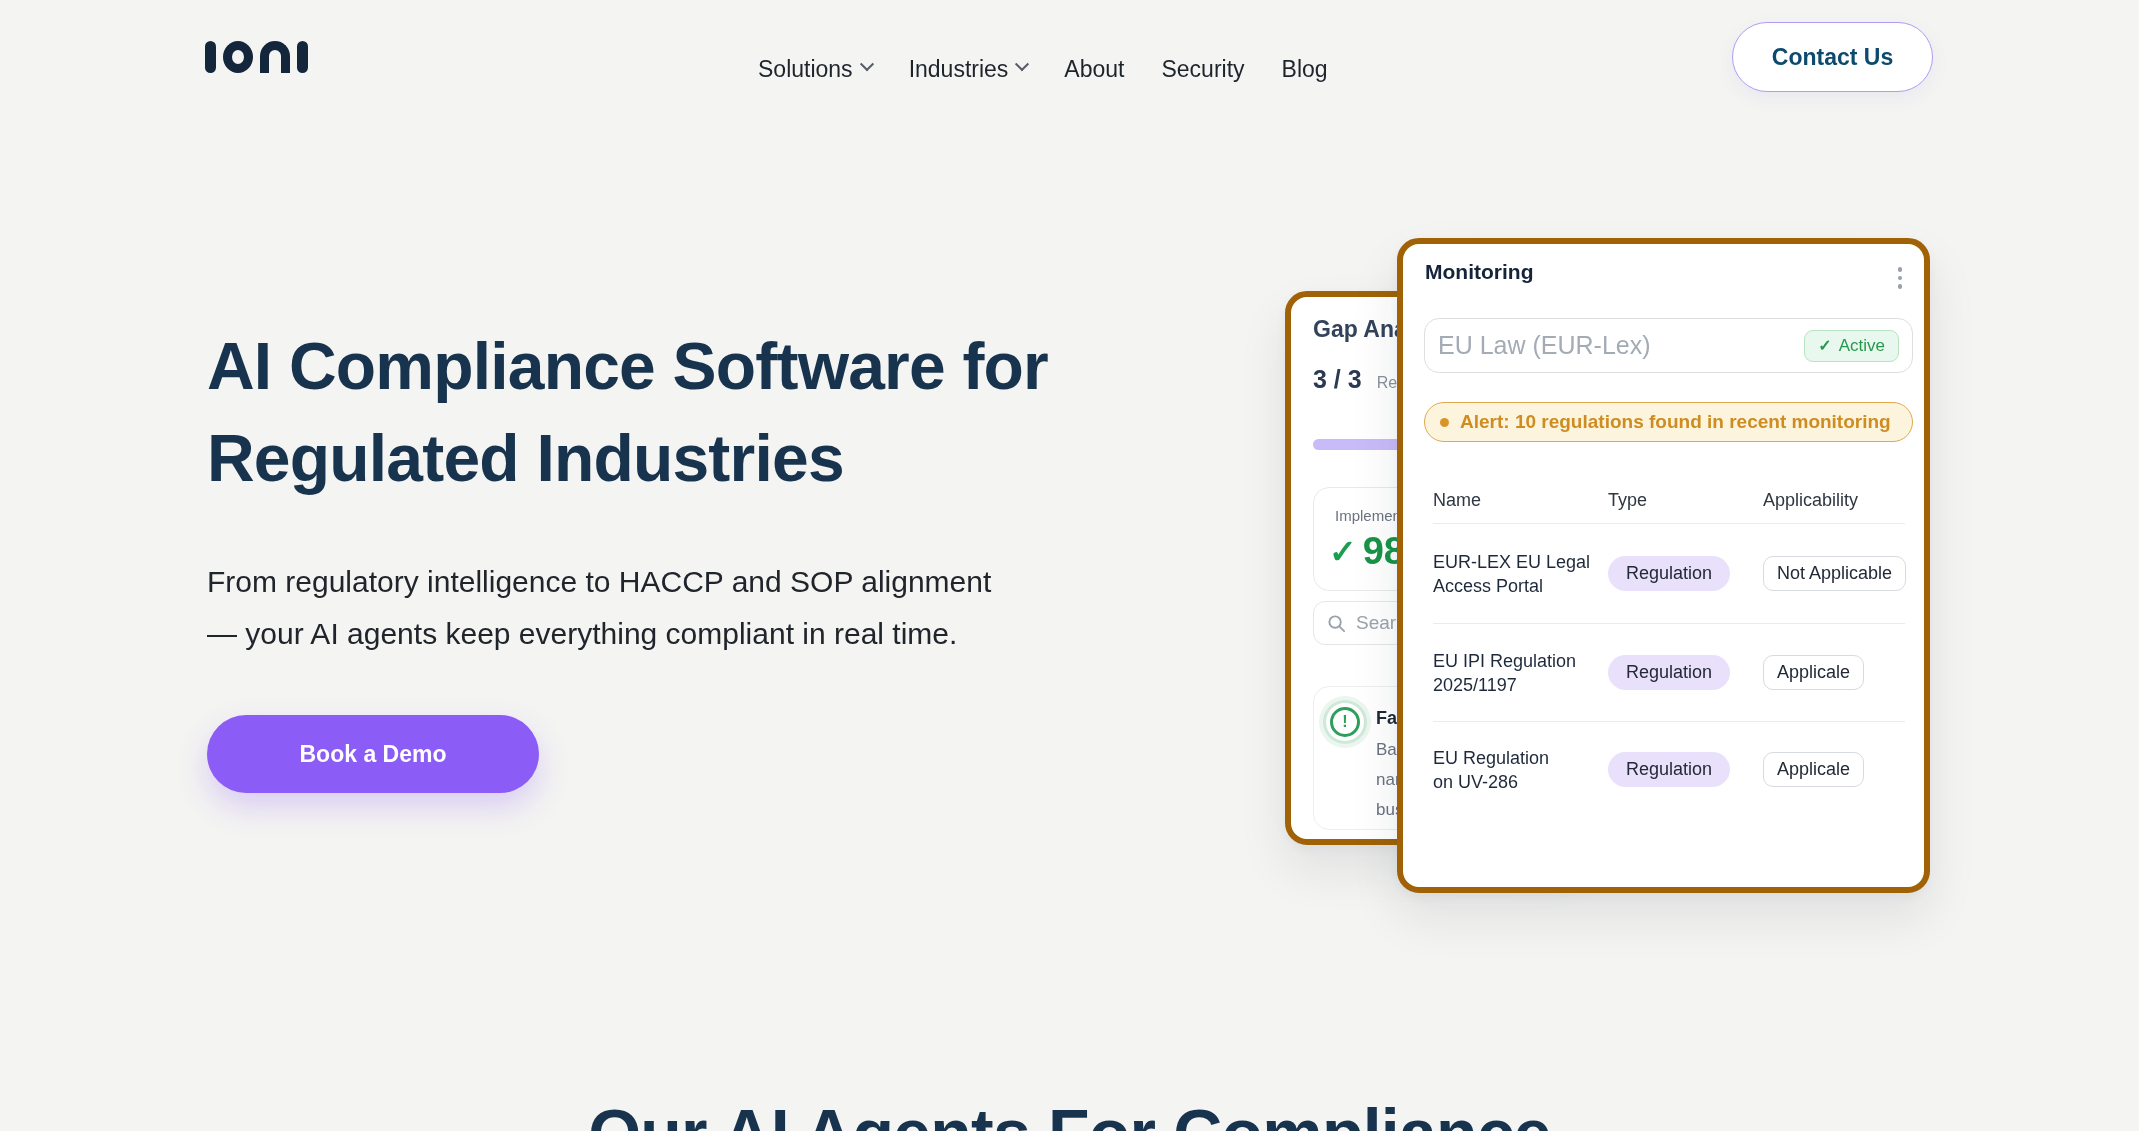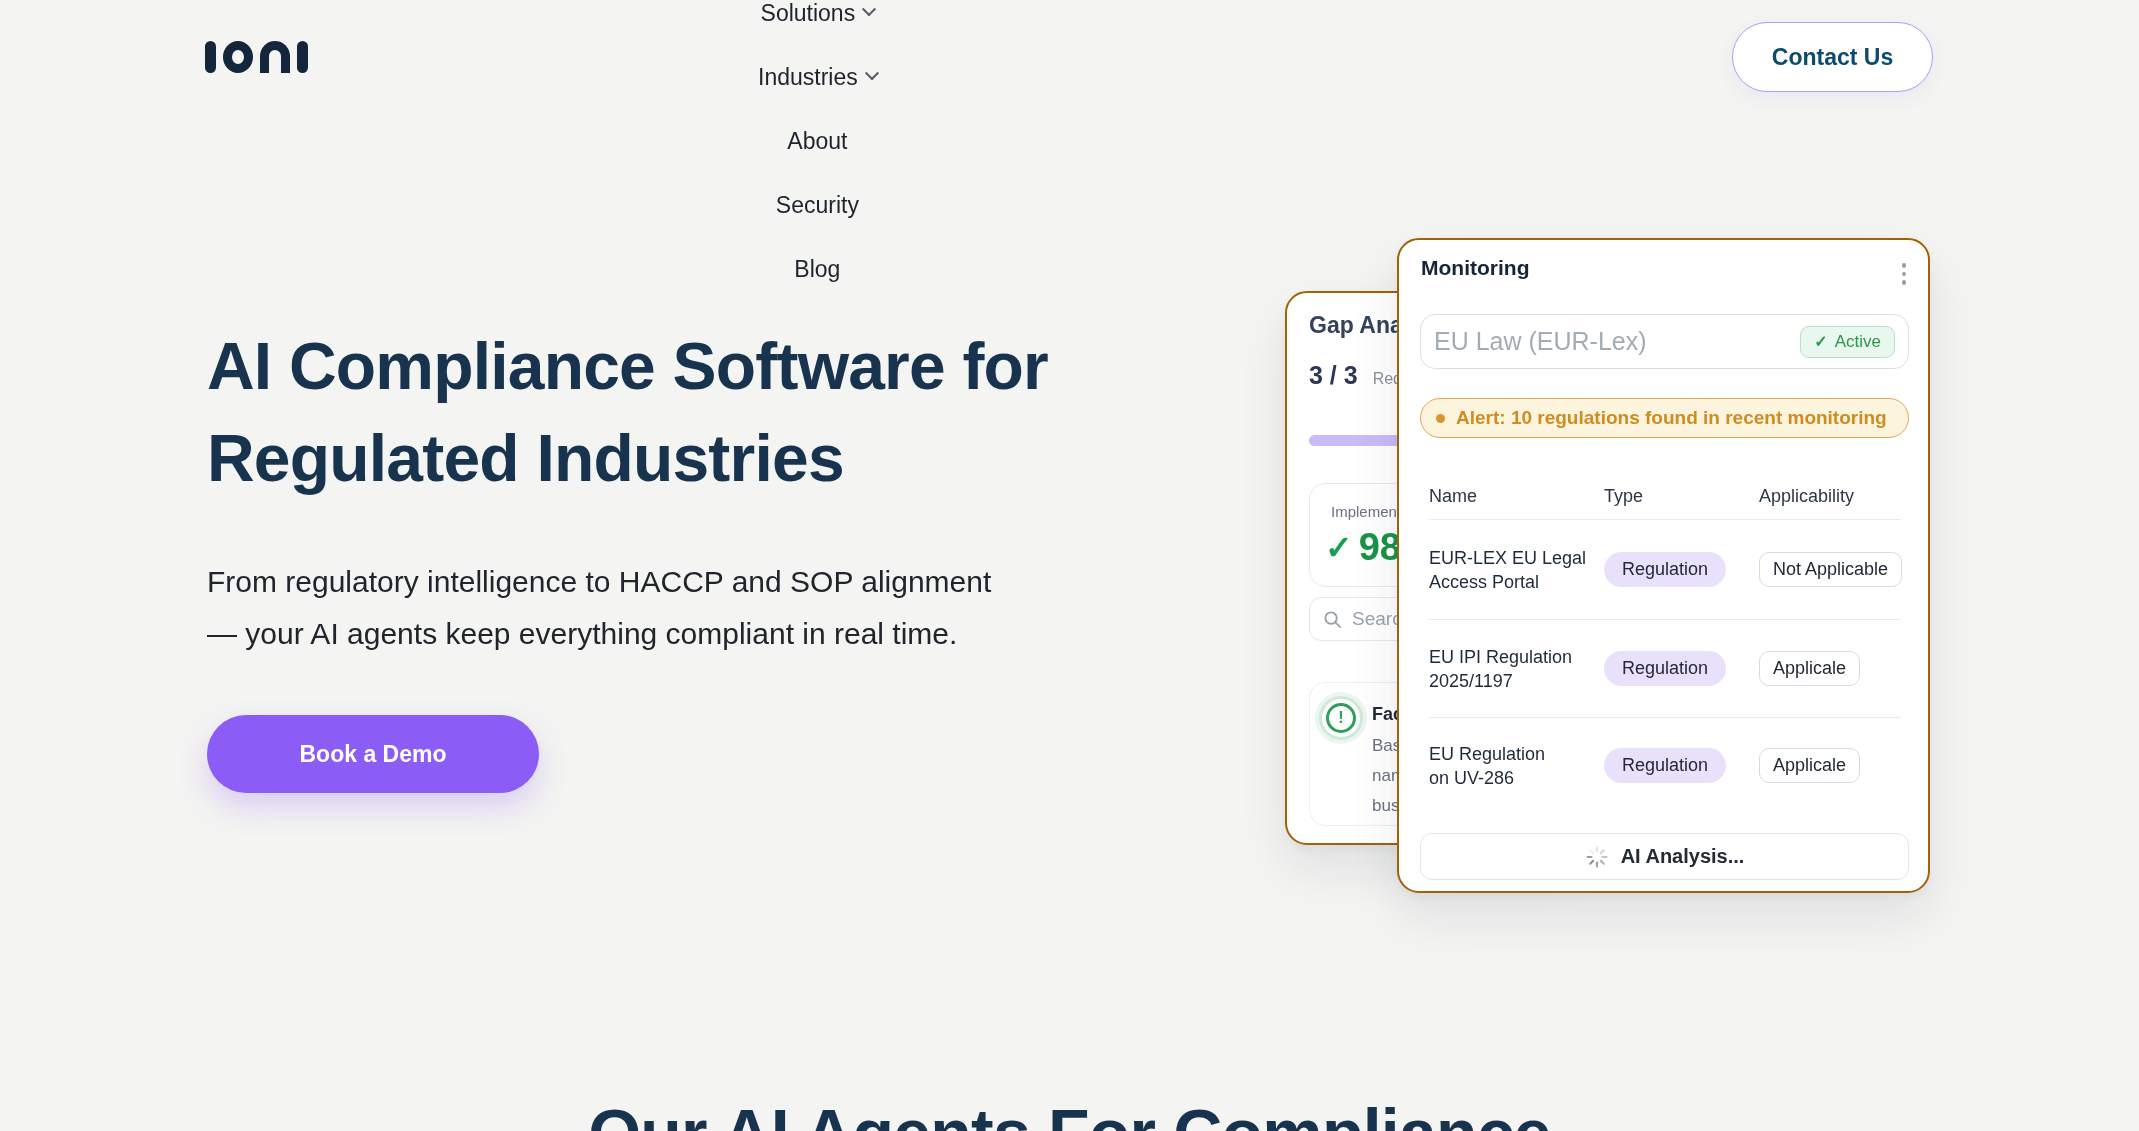--- a/index.html
+++ b/index.html
@@ -10,41 +10,41 @@
     font-family:"Liberation Sans", sans-serif; color:#20242b;
   }
   .abs { position:absolute; }
 
   
   .logo { left:205px; top:41px; height:32px; display:flex; align-items:flex-start; gap:7px; cursor:pointer; }
   .glyph-i { width:11px; height:32px; background:#14263c; border-radius:6px; }
   .glyph-o { width:30px; height:32px; border:9px solid #14263c; border-radius:50%; }
   .glyph-n { width:30px; height:32px; border:9px solid #14263c; border-bottom:none; border-radius:16px 16px 0 0; }
 
-  .main-nav { left:758px; top:0; height:114px; display:flex; align-items:center; gap:37px;flex-direction:column; }
+  .main-nav { left:758px; top:12px; height:114px; display:flex; align-items:center; gap:37px; }
   .nav-link { display:flex; align-items:center; gap:9px; font-size:23px; color:#1e242c; cursor:pointer; }
   .chev { width:10px; height:10px; border-right:2px solid #565d66; border-bottom:2px solid #565d66;
           transform:rotate(45deg) translate(-2px,-2px); margin-top:-4px; }
 
   .contact-btn { left:1732px; top:22px; width:201px; height:70px; background:#ffffff;
     border:1.5px solid #b29bf2; border-radius:36px; font-size:23px; font-weight:700; color:#0c4a6e;
     display:flex; align-items:center; justify-content:center; cursor:pointer;
     font-family:"Liberation Sans", sans-serif; box-shadow:0 6px 18px rgba(120,90,220,0.08); }
 
   
   .hero-title { left:207px; top:320px; font-size:66px; line-height:92px; font-weight:600;
     color:#17334e; letter-spacing:-0.8px; }
   .hero-sub { left:207px; top:556px; font-size:30px; line-height:52px; color:#20242b; }
   .cta-btn { left:207px; top:715px; width:332px; height:78px; background:#8b5cf6; border:none;
     border-radius:39px; color:#ffffff; font-size:23px; font-weight:700; cursor:pointer;
     display:flex; align-items:center; justify-content:center;
     font-family:"Liberation Sans", sans-serif; box-shadow:0 14px 30px rgba(139,92,246,0.25); }
 
   
-  .card { background:#ffffff; border:2px solid #a16207; border-radius:22px;
+  .card { background:#ffffff; border:6px solid #a16207; border-radius:22px;
     box-shadow:0 24px 50px rgba(23,32,51,0.09), 0 4px 12px rgba(23,32,51,0.04);text-decoration:underline; }
 
   
   .gap-card { left:1285px; top:291px; width:300px; height:554px; z-index:1; overflow:hidden; }
   .gap-title { left:22px; top:19px; font-size:23px; font-weight:700; color:#33435c; white-space:nowrap; }
   .gap-score { left:22px; top:68px; display:flex; align-items:baseline; gap:15px; white-space:nowrap; }
   .gap-score-value { font-size:25px; font-weight:700; color:#2b3952; }
   .gap-score-label { font-size:16px; color:#8a919c; }
   .gap-progress { left:22px; top:142px; width:240px; height:11px; border-radius:6px; background:#c9bbf8; }
   .impl-box { left:22px; top:190px; width:250px; height:104px; border:1px solid #e7e9ec; border-radius:16px; background:#fff; }
@@ -229,32 +229,17 @@
 
     <div class="abs mon-grid mon-row row-3">
       <div class="row-name">
         <span>EU Regulation</span><br>
         <span>on UV-286</span>
       </div>
       <span class="type-pill">Regulation</span>
       <span class="app-pill">Applicale</span>
     </div>
 
-    <button class="abs ai-btn">
-      <svg width="24" height="24" viewBox="0 0 24 24">
-        <g stroke="#8d959f" stroke-width="2.2" stroke-linecap="round">
-          <line x1="12" y1="2.5" x2="12" y2="6.5" opacity="0.25"></line>
-          <line x1="18.7" y1="5.3" x2="15.9" y2="8.1" opacity="0.4"></line>
-          <line x1="21.5" y1="12" x2="17.5" y2="12" opacity="0.55"></line>
-          <line x1="18.7" y1="18.7" x2="15.9" y2="15.9" opacity="0.7"></line>
-          <line x1="12" y1="21.5" x2="12" y2="17.5" opacity="0.85"></line>
-          <line x1="5.3" y1="18.7" x2="8.1" y2="15.9" opacity="1"></line>
-          <line x1="2.5" y1="12" x2="6.5" y2="12" opacity="0.9"></line>
-          <line x1="5.3" y1="5.3" x2="8.1" y2="8.1" opacity="0.15"></line>
-        </g>
-      </svg>
-      <span class="ai-label">AI Analysis...</span>
-    </button>
   </div>
 
   <h2 class="abs next-heading">Our AI Agents For Compliance</h2>
 
 </div>
 
 </body></html>

